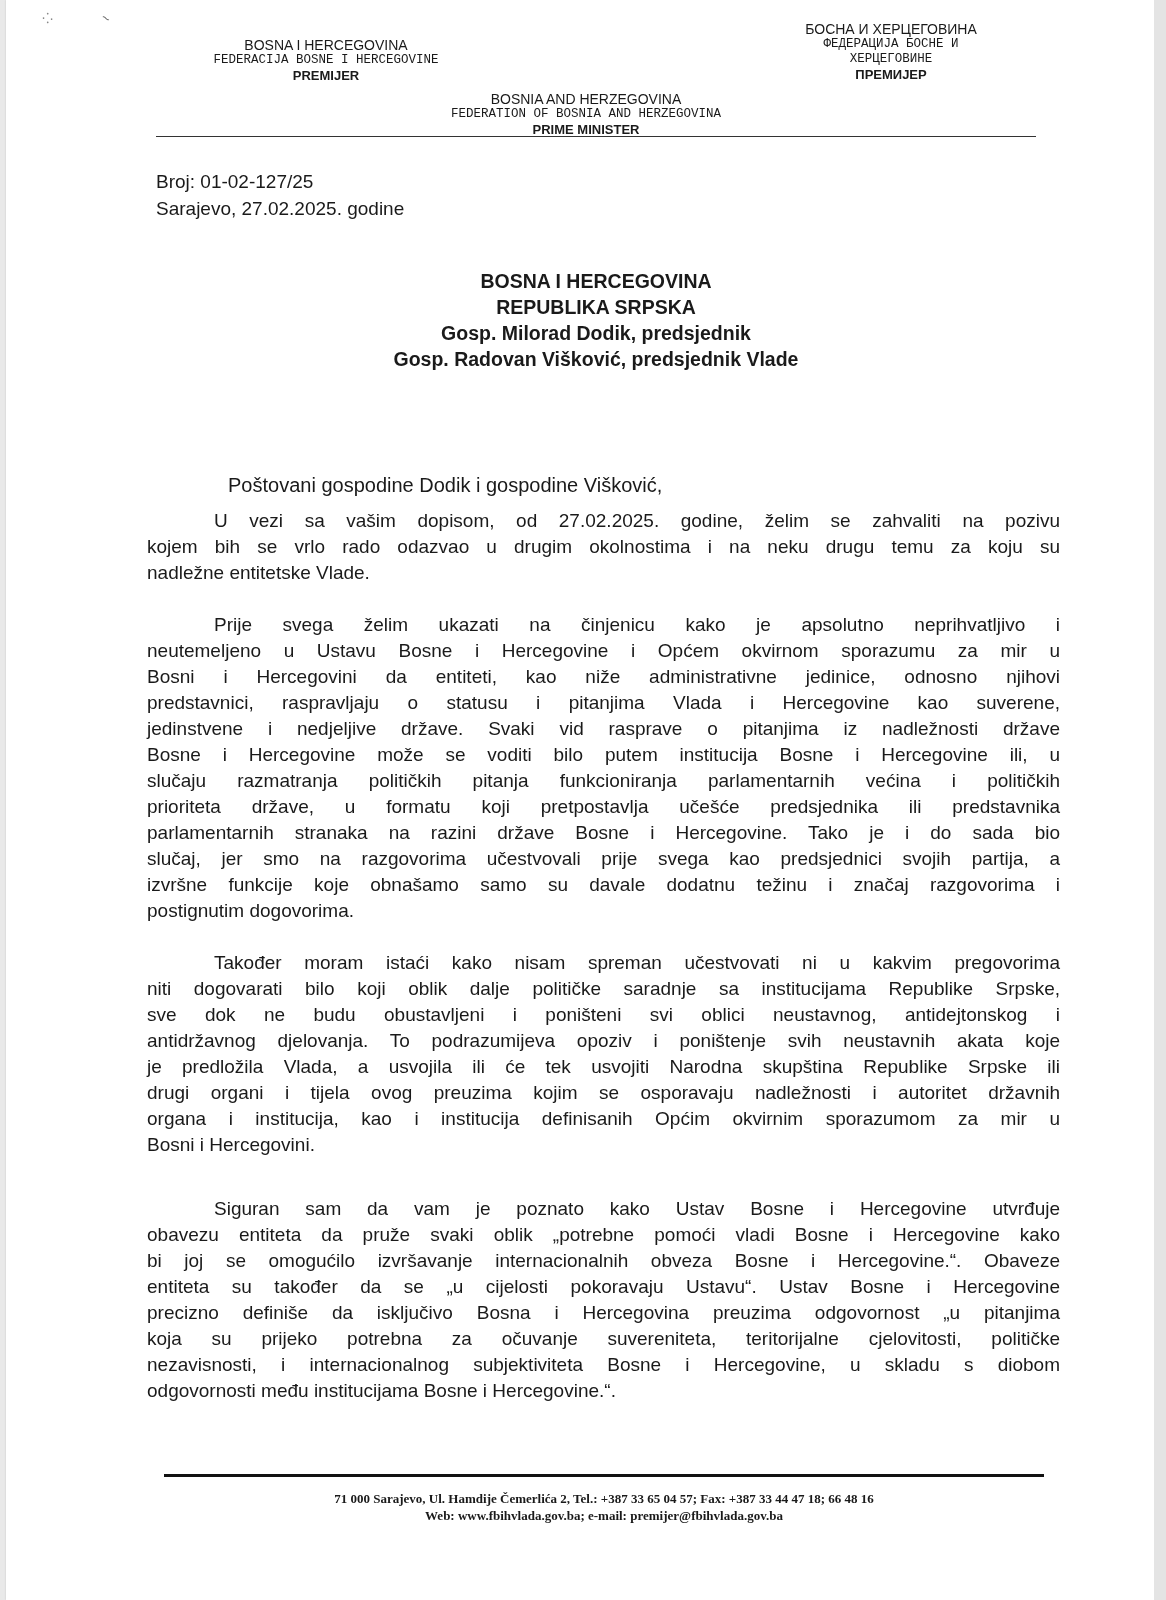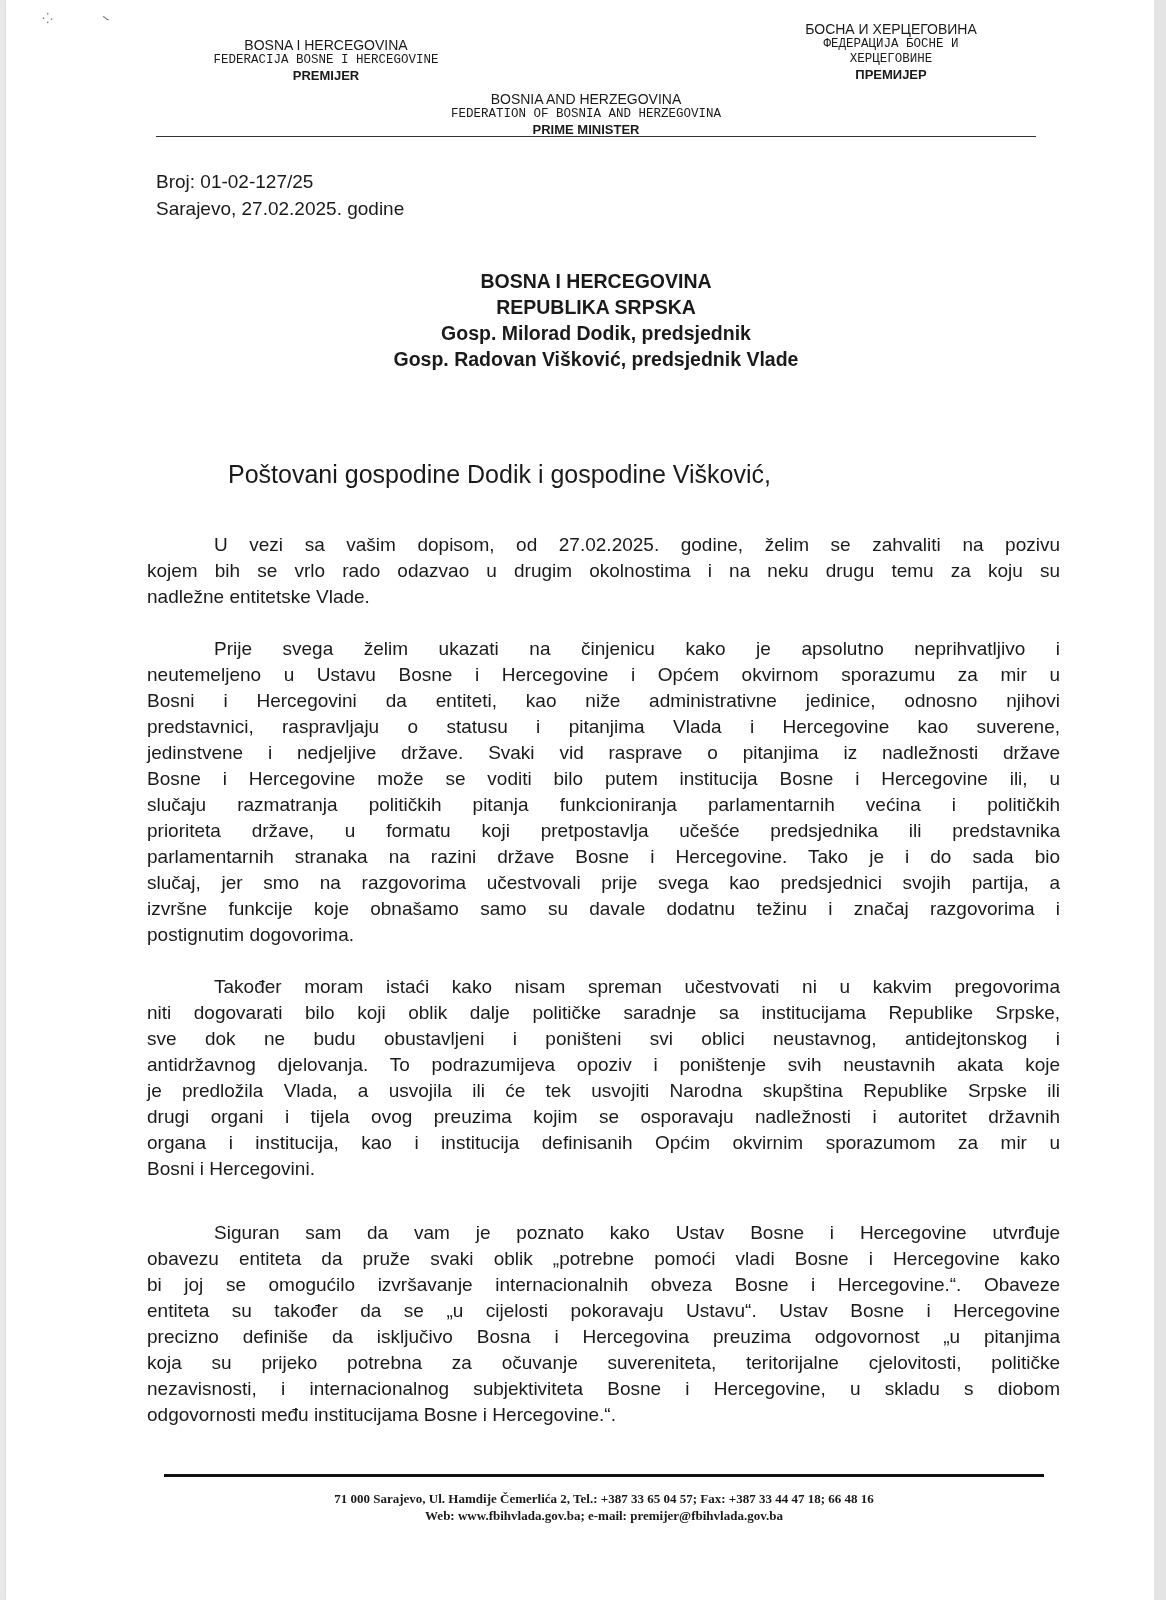--- a/index.html
+++ b/index.html
@@ -20,25 +20,25 @@
   .hdr { position: absolute; text-align: center; line-height: 15px; }
   .hdr .s { font-size: 14px; display: block; }
   .hdr .m { font-size: 12.5px; display: block; font-family: Liberation Mono, monospace; }
   .hdr .b { font-size: 13px; font-weight: bold; display: block; }
   .hdr-left { left: 170px; top: 38px; width: 300px; }
   .hdr-right { left: 790px; top: 22px; width: 190px; }
   .hdr-center { left: 420px; top: 92px; width: 320px; }
   .hdr-rule { position: absolute; left: 150px; top: 136px; width: 880px; height: 1px; background: #333; }
   .meta { position: absolute; left: 150px; top: 168px; font-size: 19px; line-height: 27px; }
   .addressee { position: absolute; left: 300px; top: 268px; width: 580px; text-align: center; font-weight: bold; font-size: 19.5px; line-height: 26px; }
-  .salutation { position: absolute; left: 222px; top: 460px; font-size: 25px; text-align: right; }
+  .salutation { position: absolute; left: 222px; top: 474px; font-size: 20px; text-align: right; }
   .body { position: absolute; left: 141px; width: 913px; font-size: 19px; line-height: 26px; }
   .body .ln { display: block; text-align: justify; text-align-last: justify; white-space: nowrap; height: 26px; }
   .body .ln.last { text-align-last: left; }
-  .body .ln.first { padding-left: 67px; margin-top: 24px; }
+  .body .ln.first { padding-left: 67px; }
   .p1 { top: 508px; }
   .p2 { top: 612px; }
   .p3 { top: 950px; }
   .p4 { top: 1196px; }
   .ftr-rule { position: absolute; left: 158px; top: 1474px; width: 880px; height: 3px; background: #111; }
   .ftr { position: absolute; left: 158px; top: 1480px; width: 880px; text-align: center;
          font-family: "Liberation Serif", serif; font-weight: bold; font-size: 13px; line-height: 17px; margin-top: 10px; }
   .ftr span { display: block; }
   .edge-r { position: absolute; right: 0; top: 0; width: 12px; height: 1600px; background: #e4e4e4; }
 </style>

